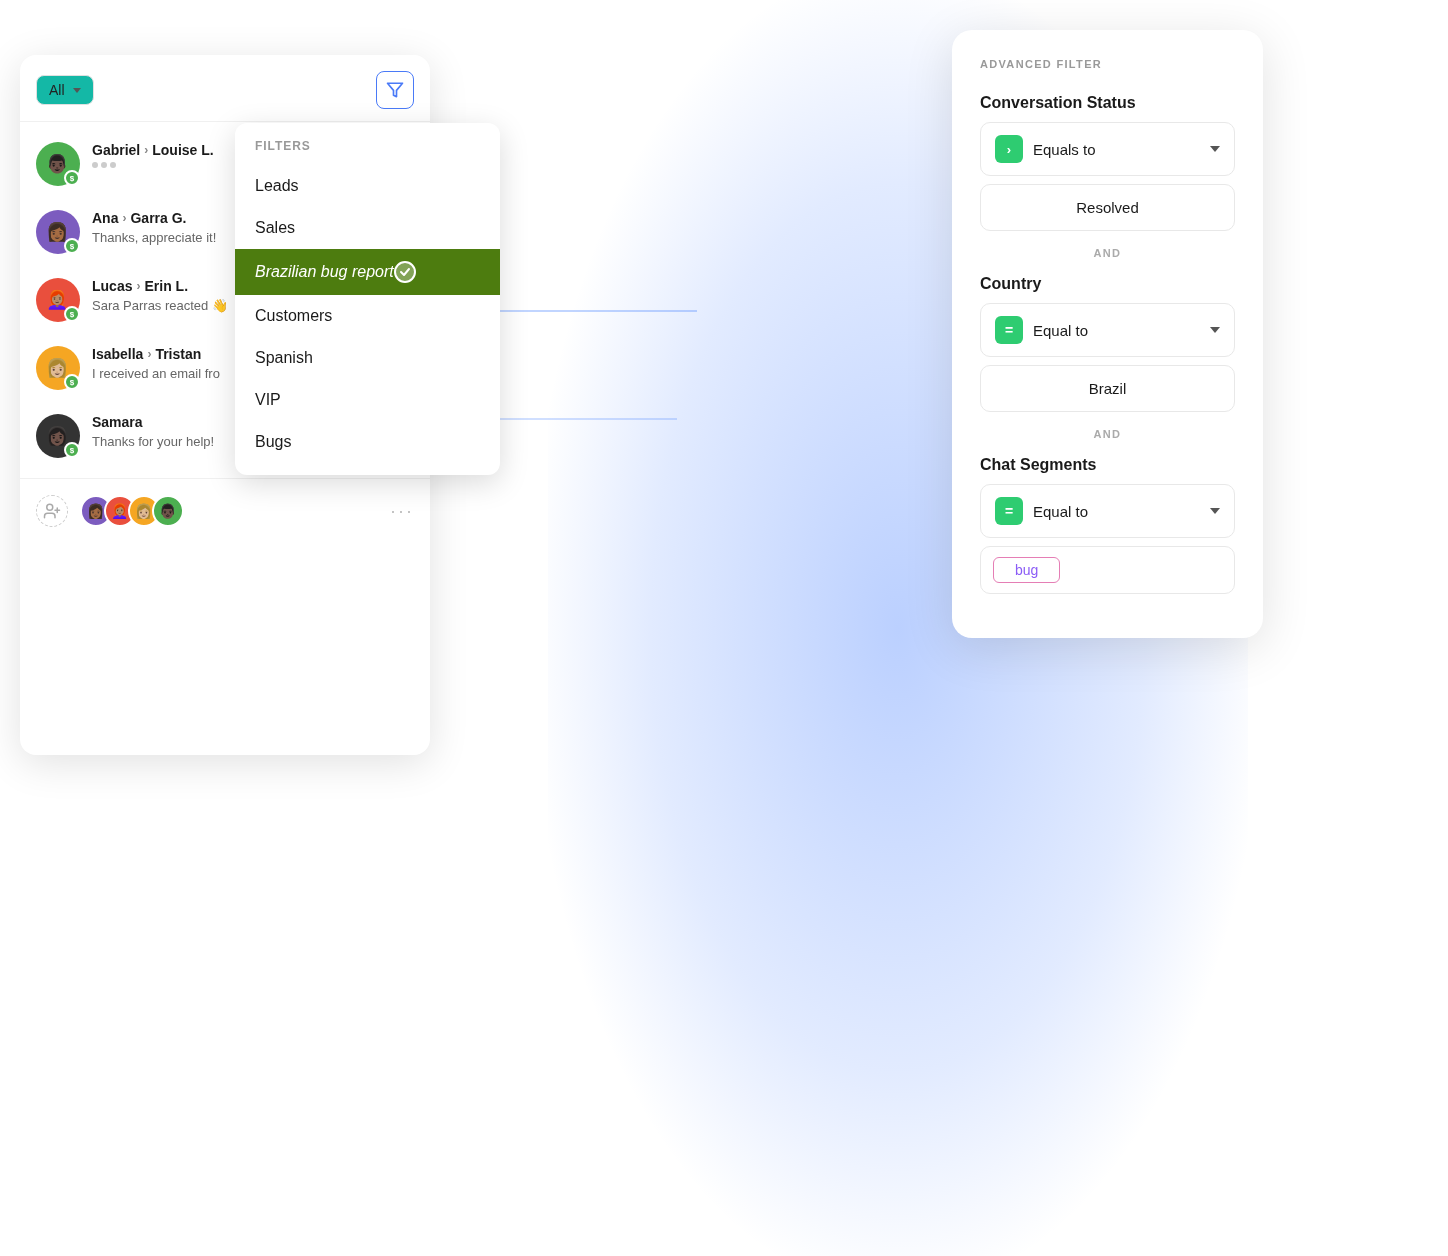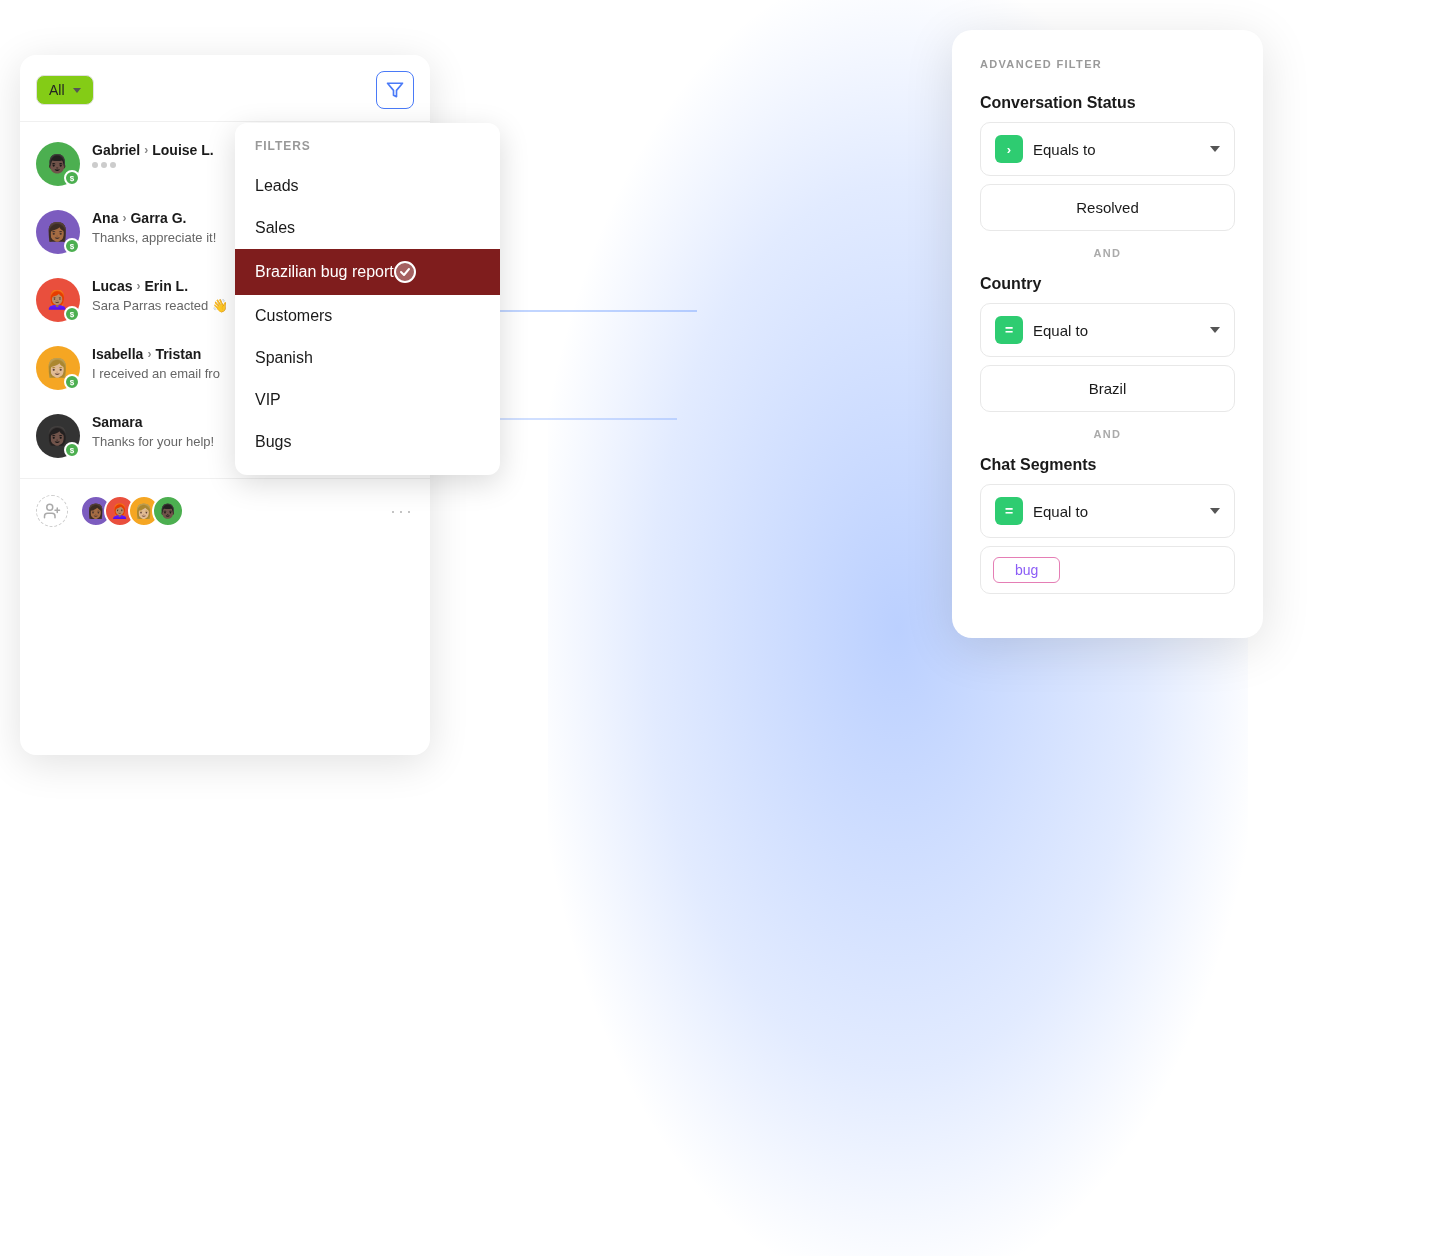--- a/index.html
+++ b/index.html
@@ -50,21 +50,21 @@
       align-items: center;
       padding: 16px 16px 12px;
       gap: 10px;
       border-bottom: 1px solid #f0f0f0;
     }
 
     .all-dropdown {
       display: flex;
       align-items: center;
       gap: 8px;
-      background: #84cc16;
+      background: #14b8a6;
       border: 1.5px solid #e0e0e0;
       border-radius: 8px;
       padding: 6px 12px;
       font-size: 14px;
       font-weight: 500;
       color: #222;
       cursor: pointer;
     }
 
     .chevron-down {
@@ -243,22 +243,23 @@
     .filter-item {
       padding: 12px 20px;
       font-size: 16px;
       color: #1a1a1a;
       cursor: pointer;
       display: flex;
       align-items: center;
       justify-content: flex-start;
     }
     .filter-item.selected {
-      background: #7f1d1d;
+      background: #4d7c0f;
       color: #fff;
+      font-style: italic;
     }
     .check-circle {
       width: 22px;
       height: 22px;
       border-radius: 50%;
       background: rgba(255,255,255,0.3);
       border: 2px solid #fff;
       display: flex;
       align-items: center;
       justify-content: center;

